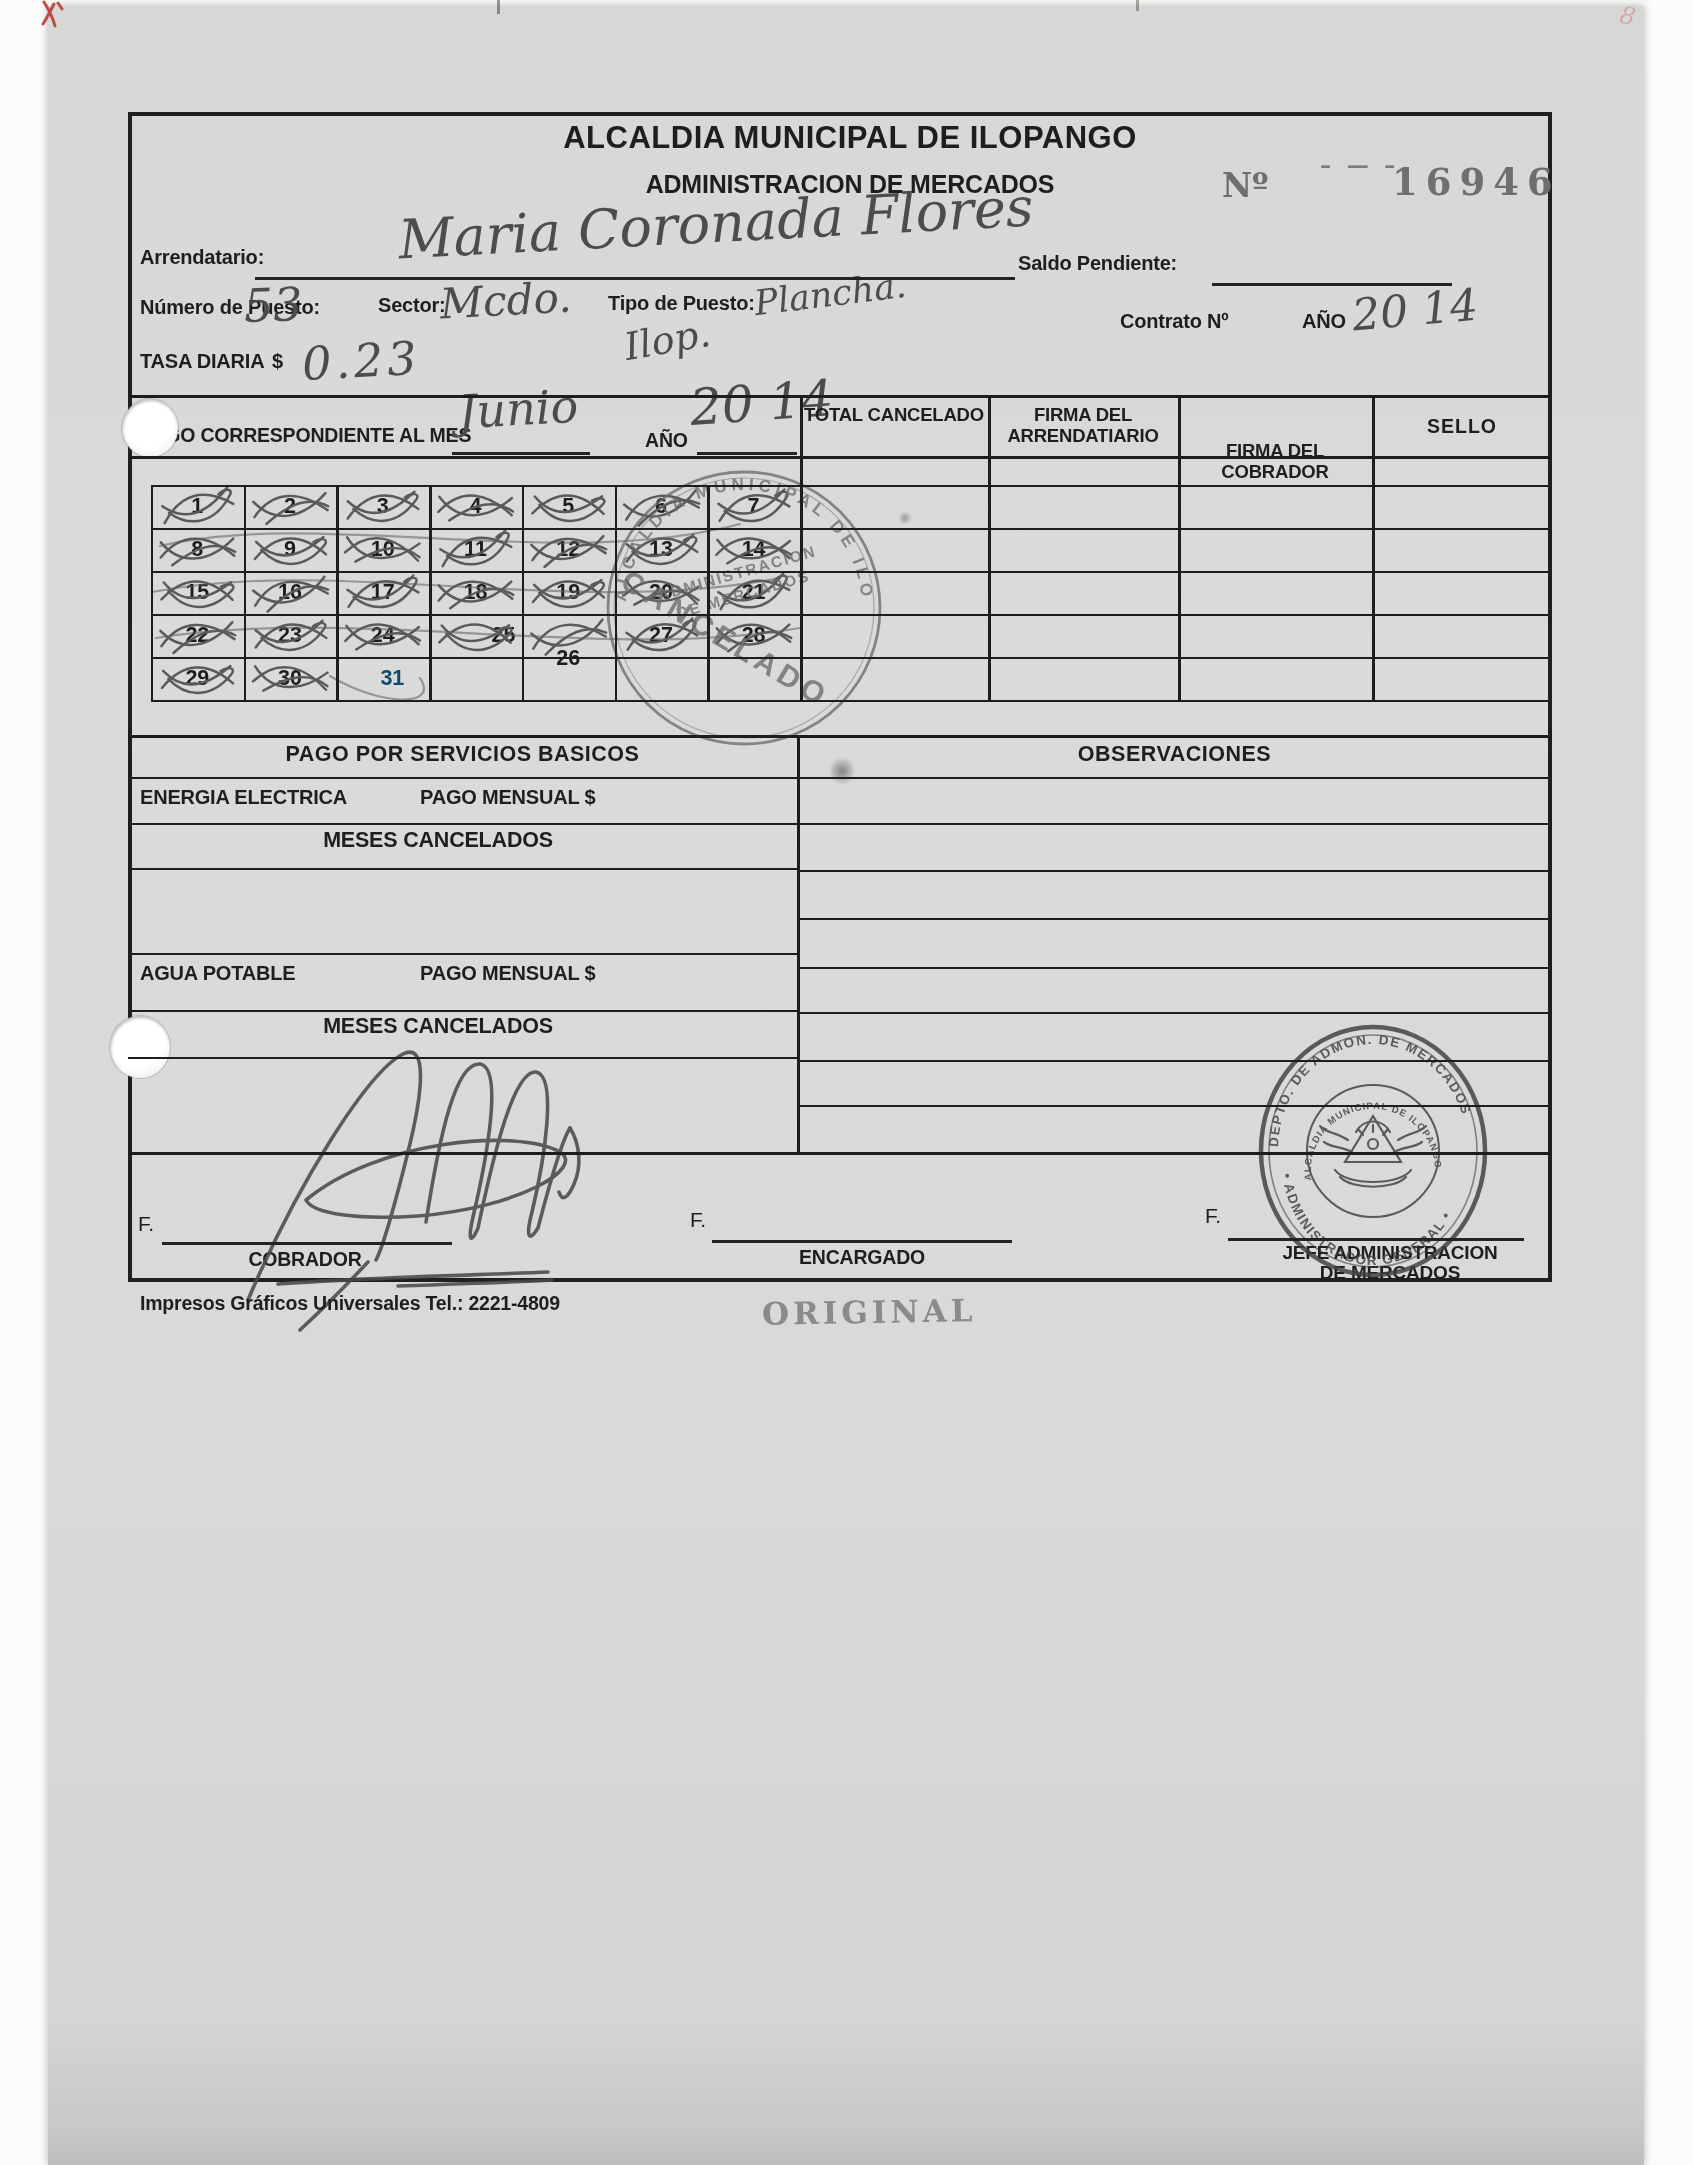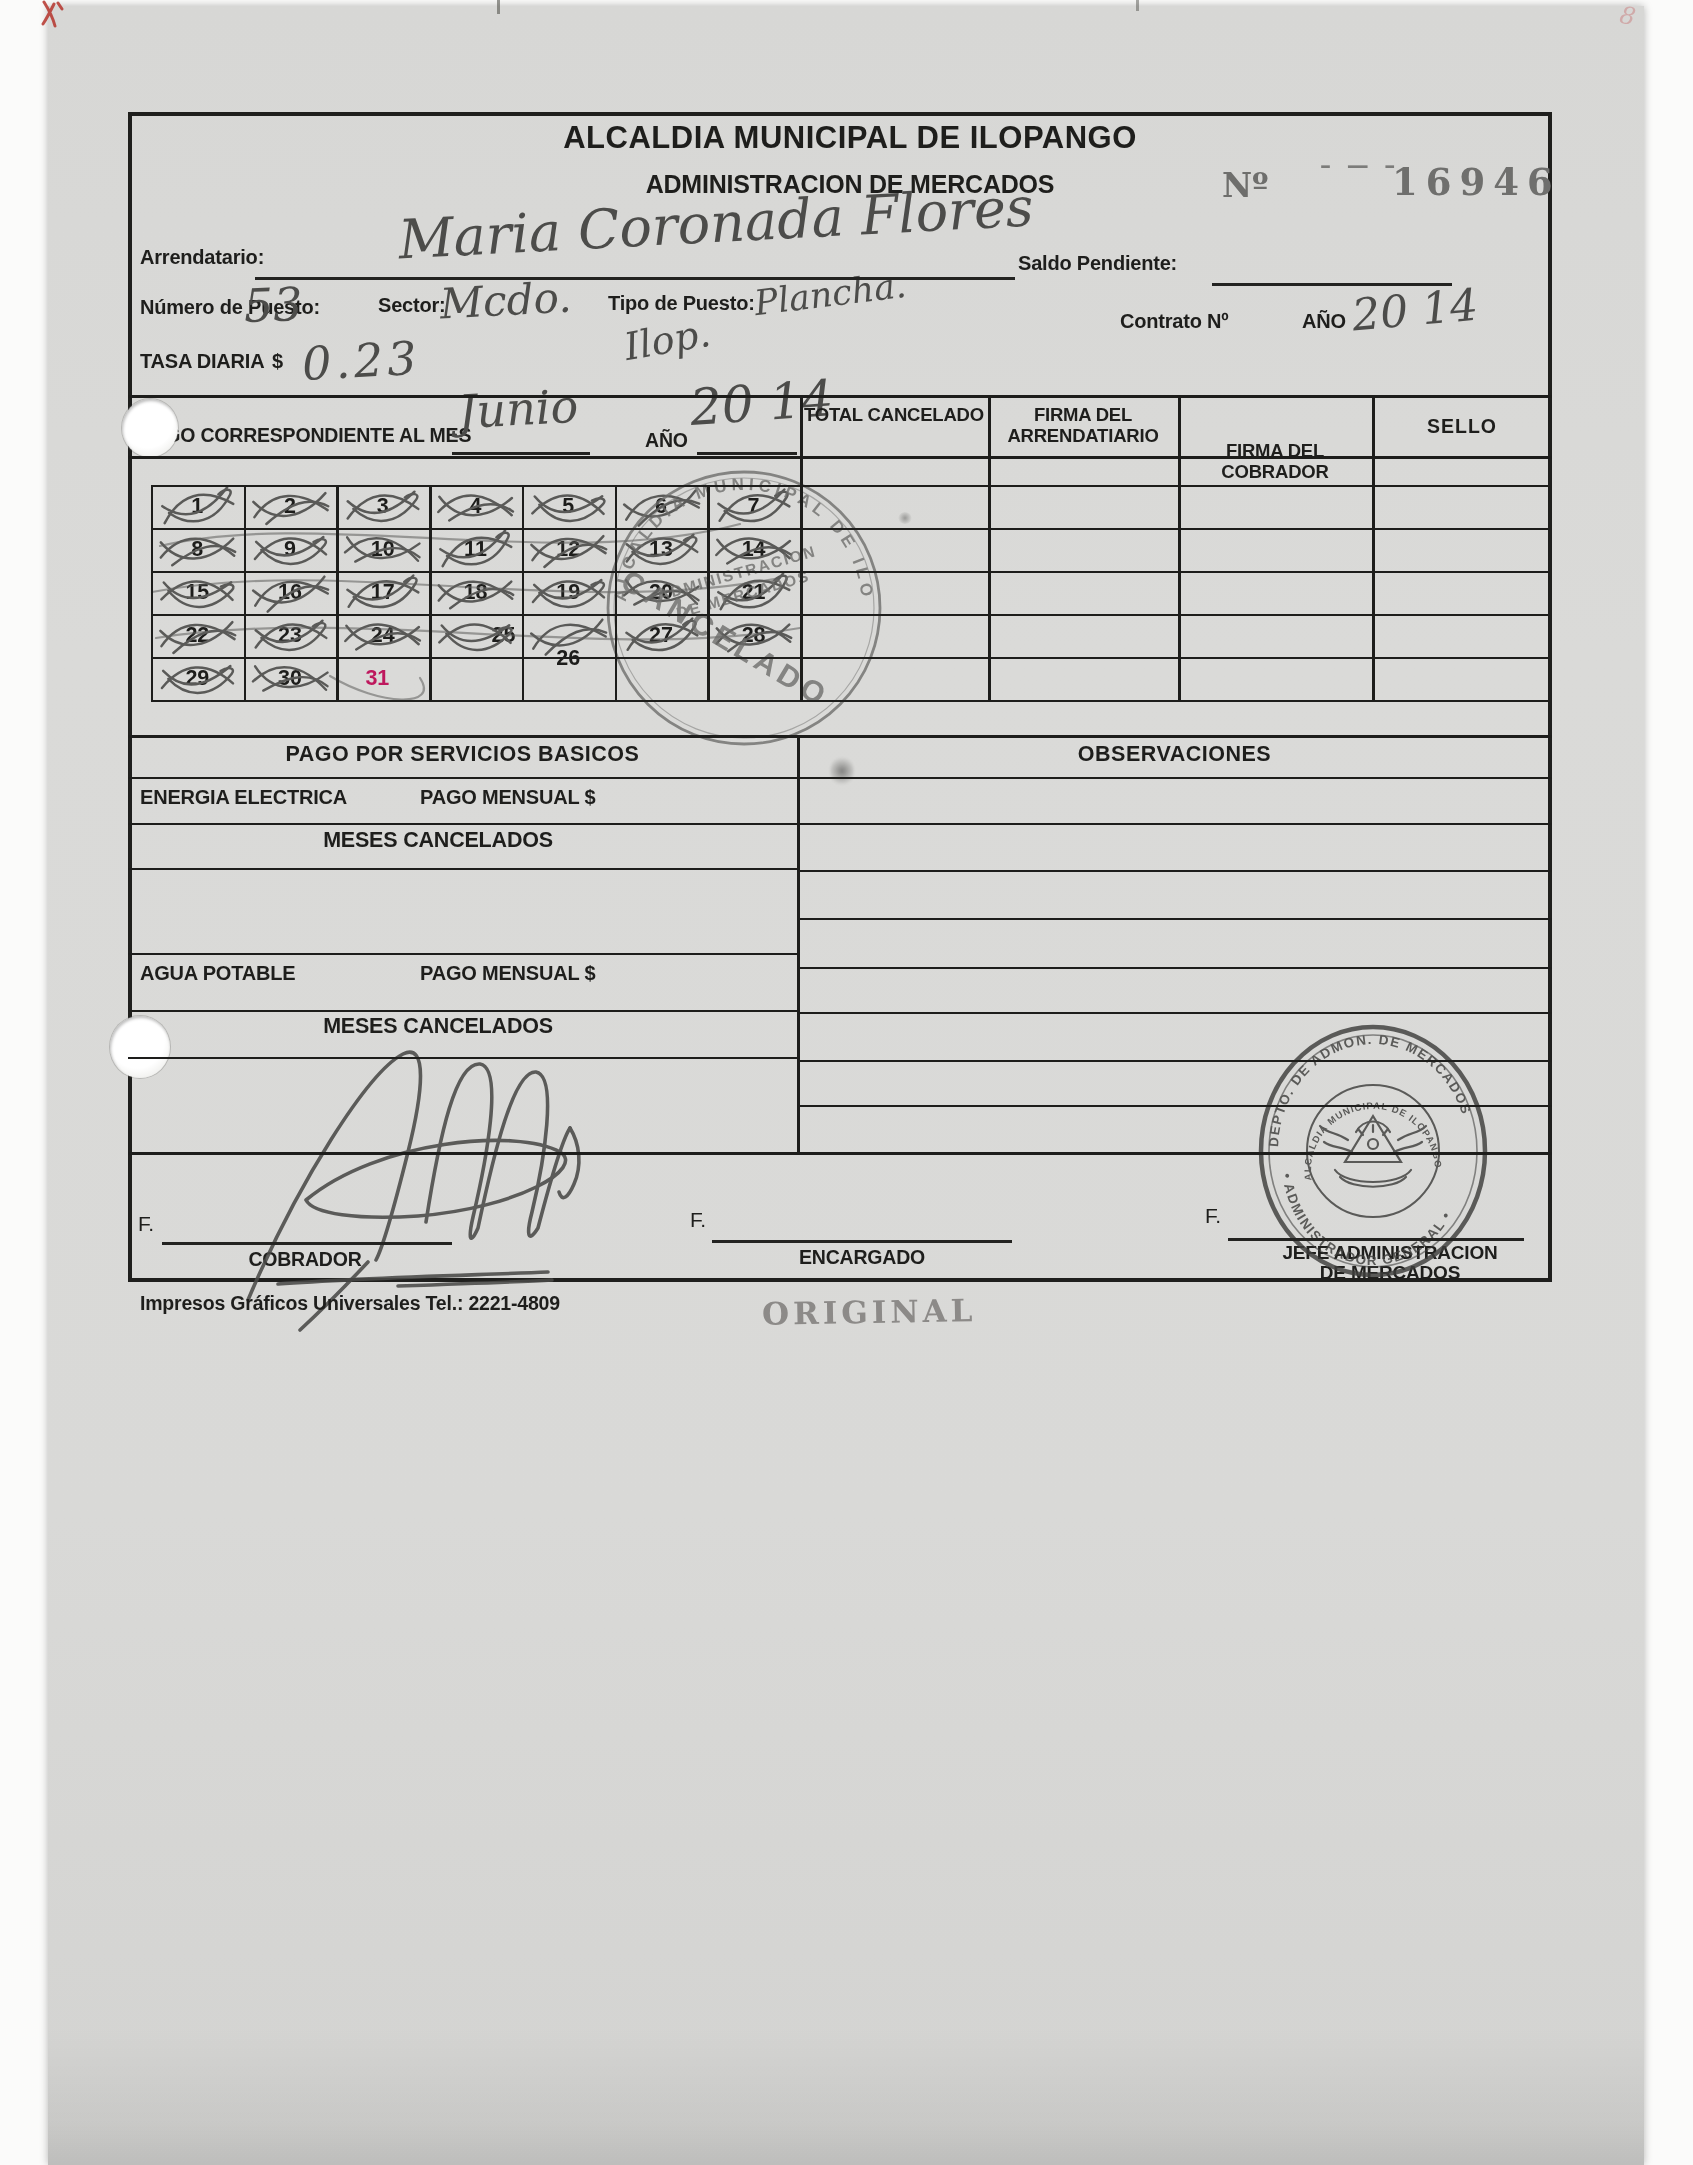--- a/index.html
+++ b/index.html
@@ -196,21 +196,21 @@
         <use href="#scribB"></use>
       </svg>
       <div style="position: absolute; left: 151px; top: 657px; width: 92.71px; height: 43px; text-align: center; line-height: 43px; font-weight: 700; font-size: 21.5px; color: rgb(29, 29, 27);">29</div>
       <svg viewBox="0 0 93 43" width="89" height="41" style="position: absolute; left: 153px; top: 658px; transform: rotate(4deg); overflow: visible;">
         <use href="#scribA"></use>
       </svg>
       <div style="position: absolute; left: 243.71px; top: 657px; width: 92.71px; height: 43px; text-align: center; line-height: 43px; font-weight: 700; font-size: 21.5px; color: rgb(29, 29, 27);">30</div>
       <svg viewBox="0 0 93 43" width="89" height="41" style="position: absolute; left: 245.71px; top: 658px; transform: rotate(8deg); overflow: visible;">
         <use href="#scribB"></use>
       </svg>
-      <div style="position: absolute; left: 331px; top: 657px; width: 92.71px; height: 43px; text-align: center; line-height: 43px; font-weight: 700; font-size: 21.5px; color: #be185d;">31</div>
+      <div style="position: absolute; left: 346px; top: 657px; width: 92.71px; height: 43px; text-align: center; line-height: 43px; font-weight: 700; font-size: 21.5px; color: #0c4a6e;">31</div>
       <div style="position: absolute; left: 429.13px; top: 657px; width: 92.71px; height: 43px; text-align: center; line-height: 43px; font-weight: 700; font-size: 21.5px; color: rgb(29, 29, 27);"></div>
       <div style="position: absolute; left: 521.84px; top: 657px; width: 92.71px; height: 43px; text-align: center; line-height: 43px; font-weight: 700; font-size: 21.5px; color: rgb(29, 29, 27);"></div>
       <div style="position: absolute; left: 614.55px; top: 657px; width: 92.71px; height: 43px; text-align: center; line-height: 43px; font-weight: 700; font-size: 21.5px; color: rgb(29, 29, 27);"></div>
       <div style="position: absolute; left: 707.26px; top: 657px; width: 92.71px; height: 43px; text-align: center; line-height: 43px; font-weight: 700; font-size: 21.5px; color: rgb(29, 29, 27);"></div>
     </div>
 
   <svg width="0" height="0" style="position:absolute;">
     <defs>
       <g id="scribA" stroke="#5a5a58" stroke-width="2.6" fill="none" stroke-linecap="round">
         <path d="M10,34 C30,6 55,2 84,24"></path>

